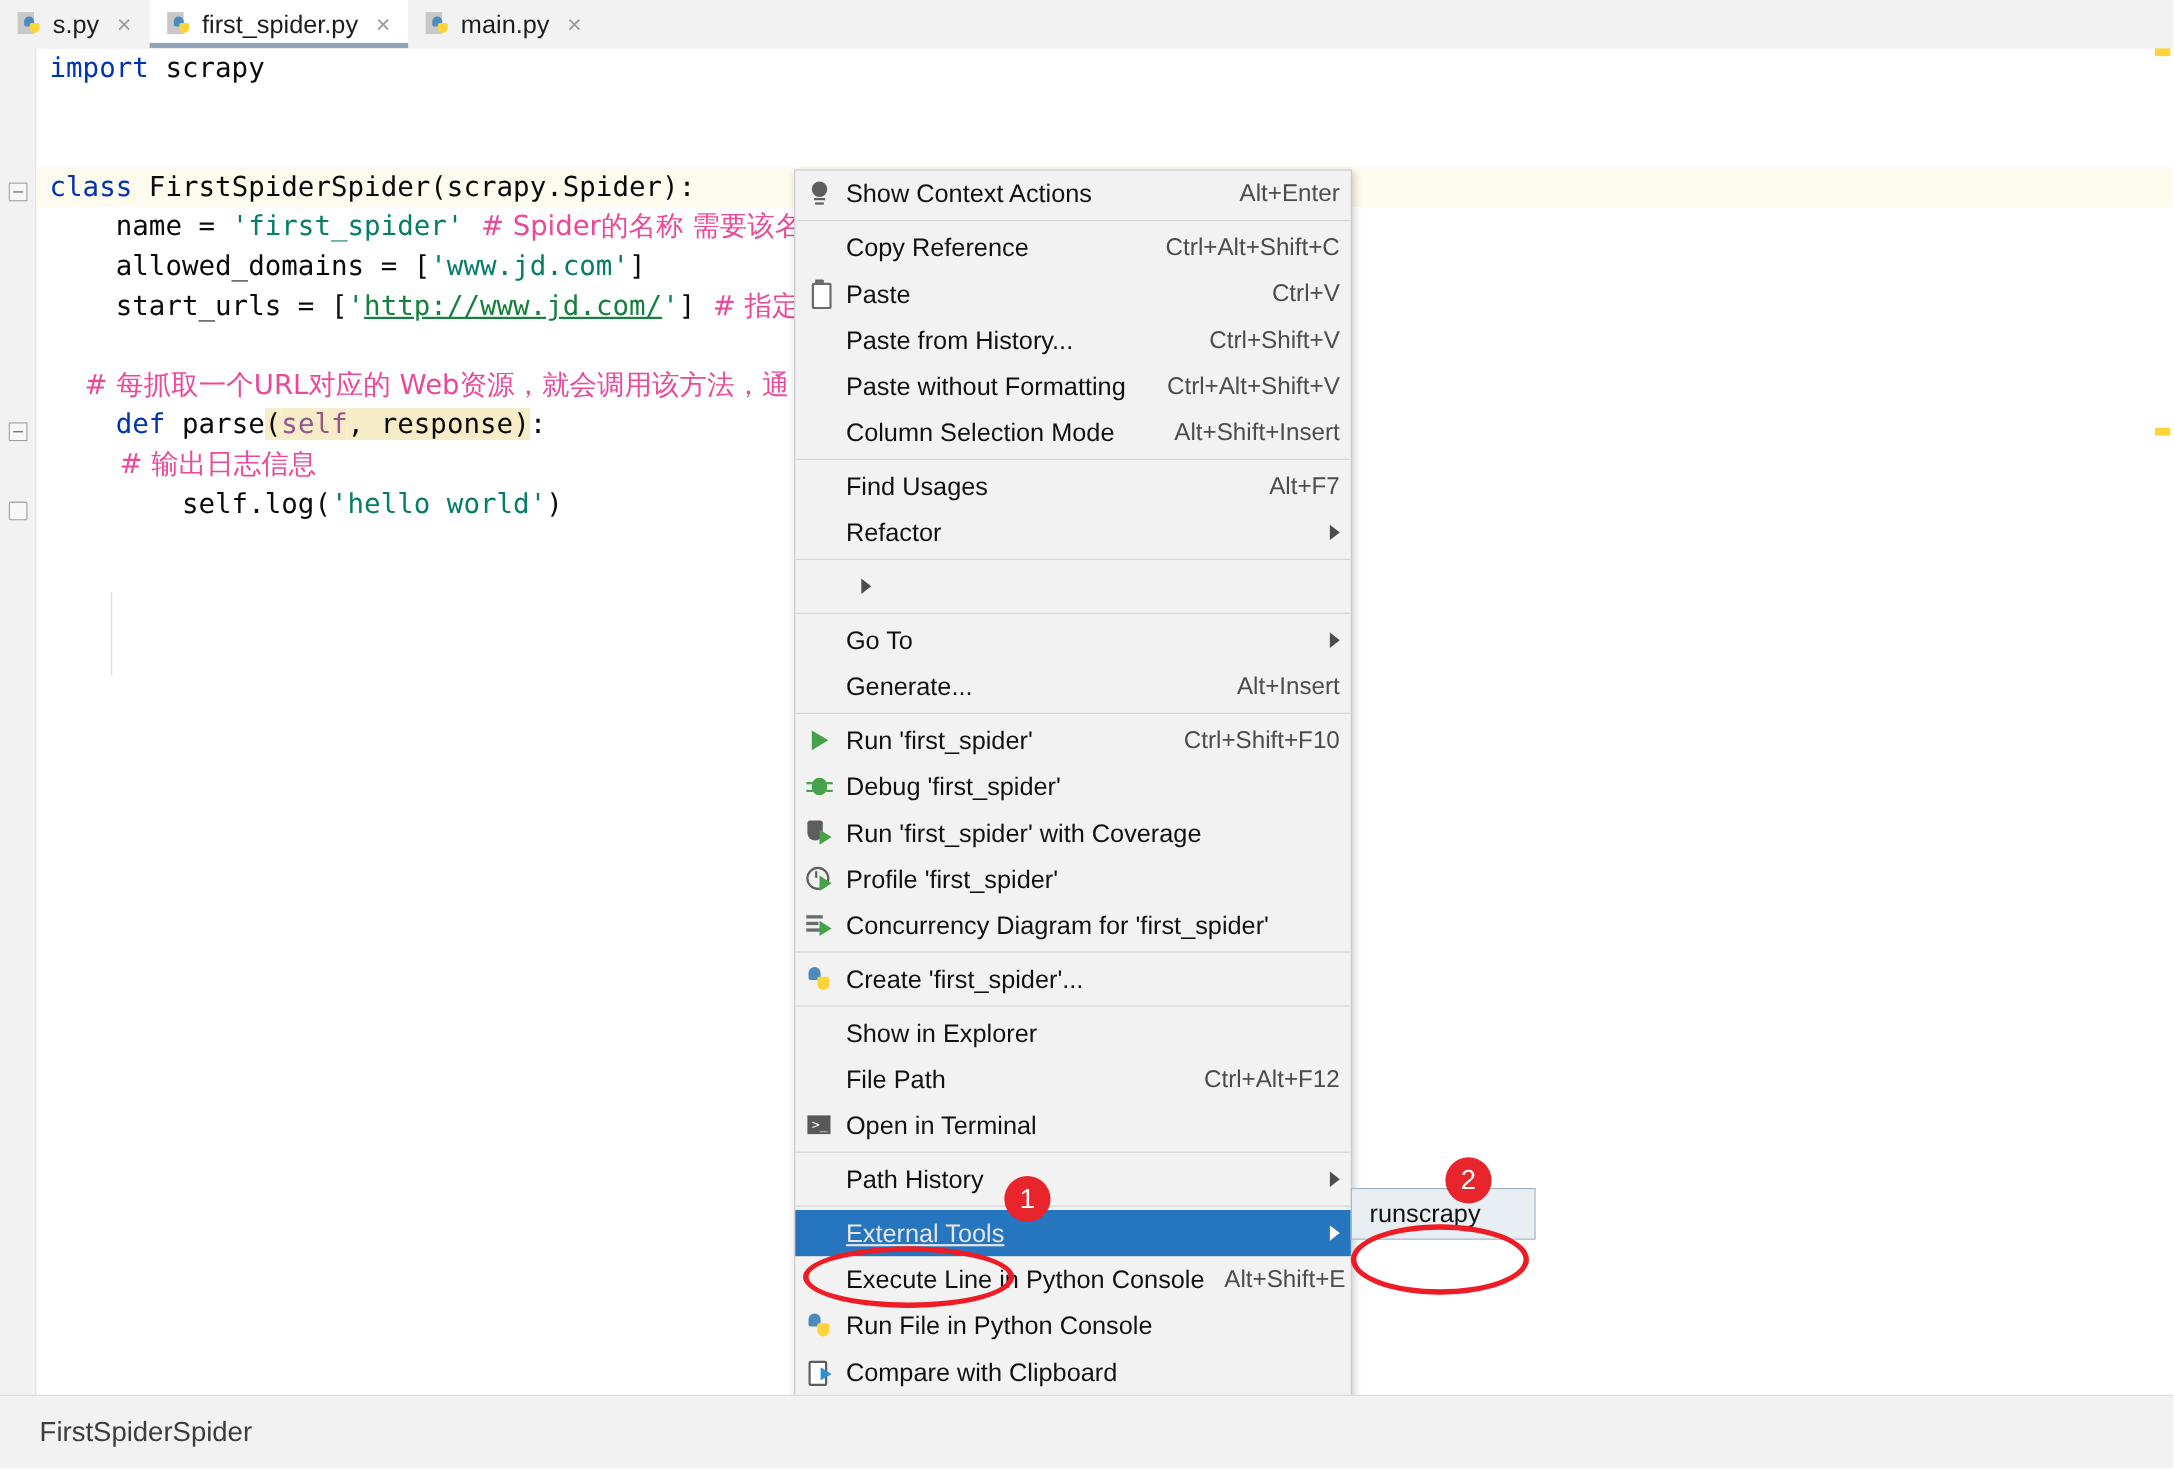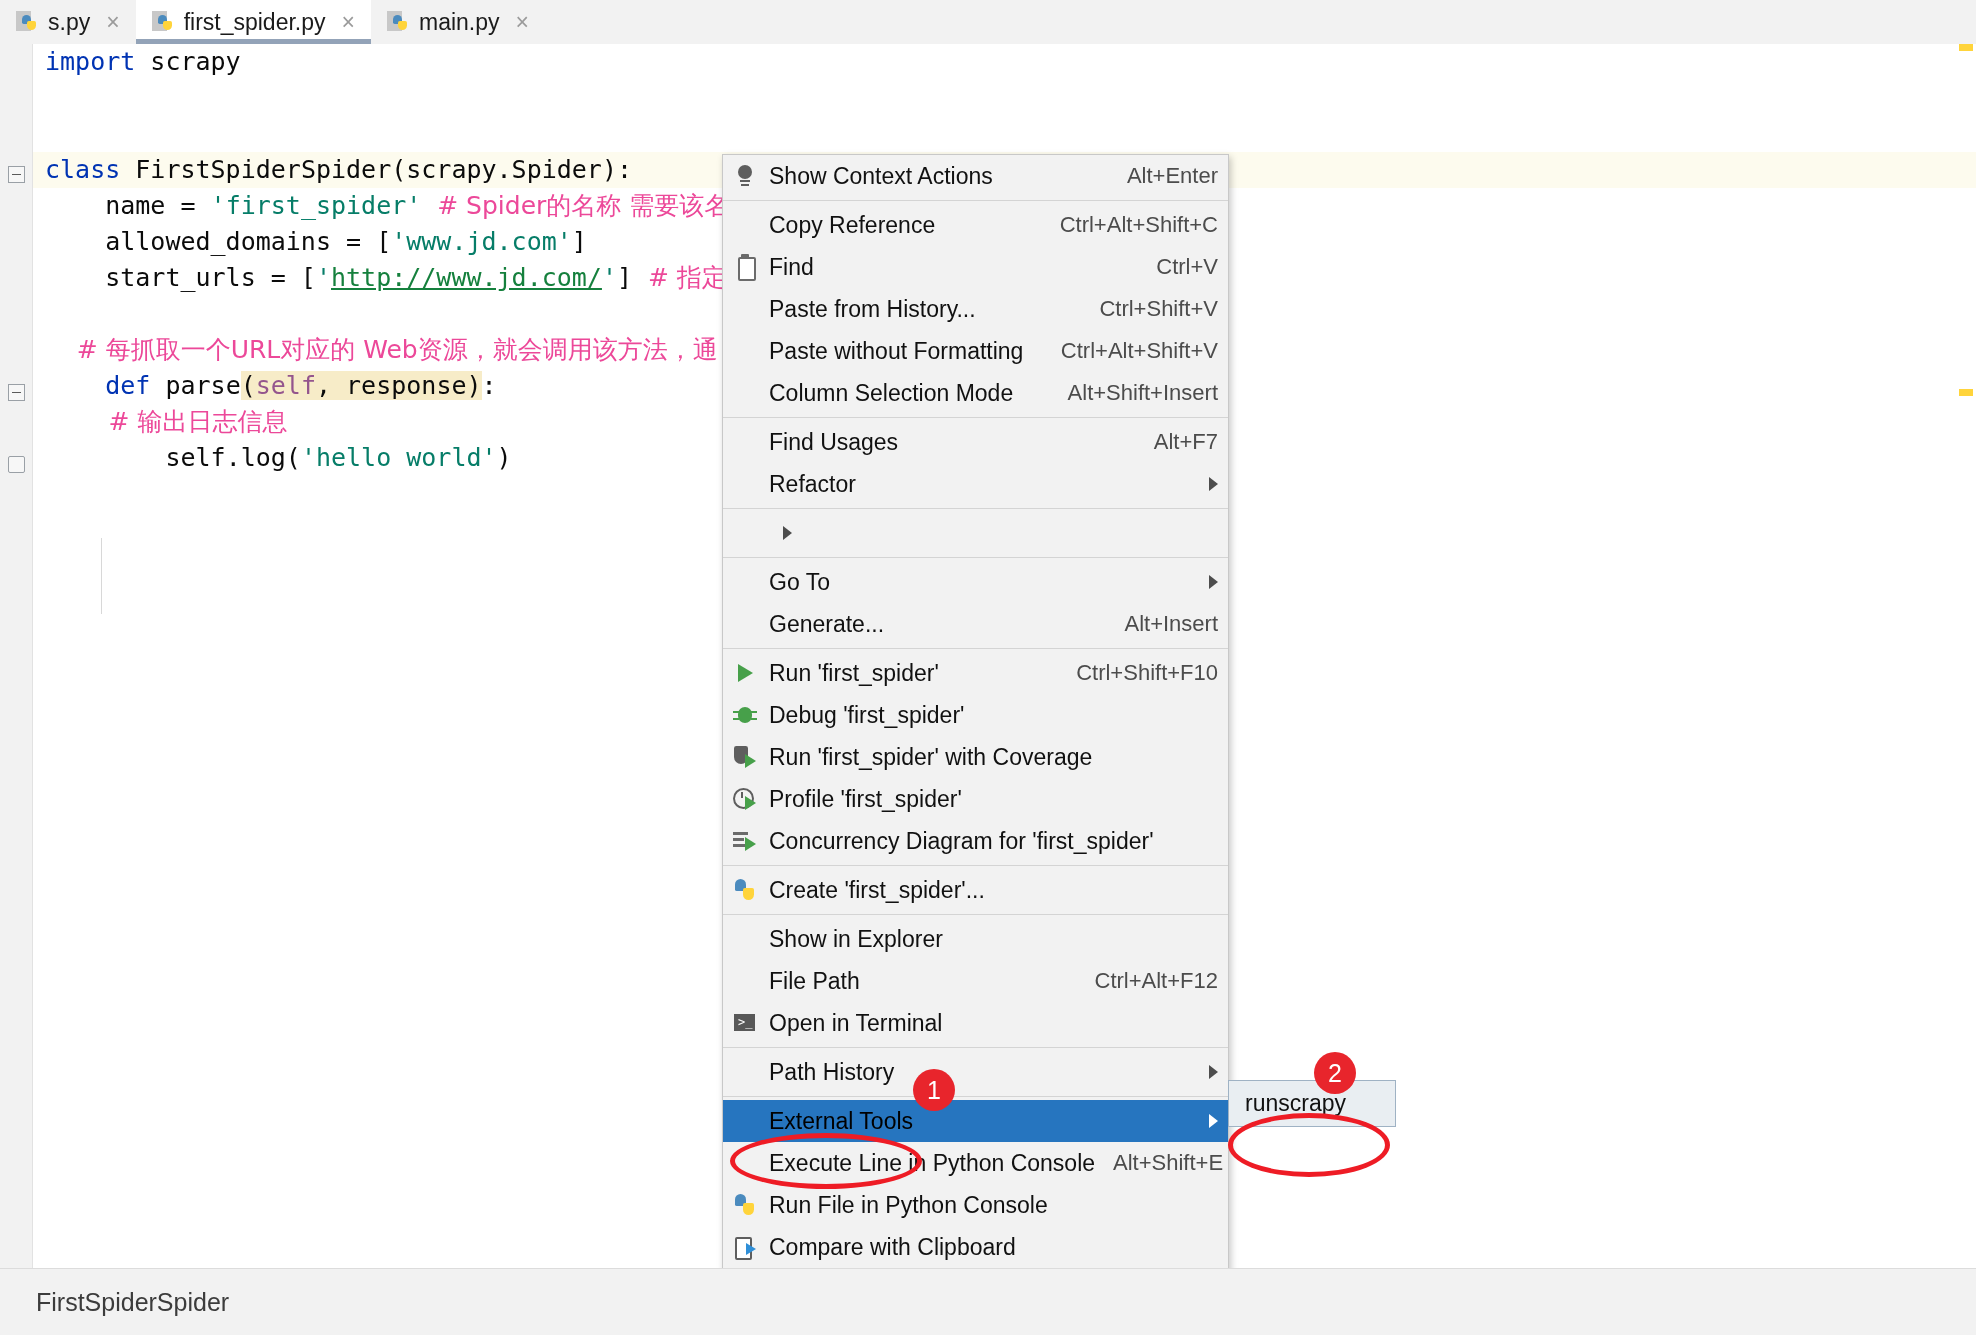--- a/index.html
+++ b/index.html
@@ -87,21 +87,21 @@
   .menu{
     position:absolute; left:722px; top:154px; width:505px;
     background:#f2f2f2; border:1px solid #c8c8c8;
     box-shadow:2px 3px 7px rgba(0,0,0,0.22);
     font-size:23px; color:#111;
   }
   .mi{
     position:relative; display:flex; align-items:center;
     height:42px; padding:0 10px 0 8px;
   }
-  .mi.sel-row{ background:#2675bf; color:#000000; }
+  .mi.sel-row{ background:#2675bf; color:#e5e5e5;text-decoration:underline; }
   .mi .ic{ width:28px; height:28px; flex:none; margin-right:10px; position:relative; }
   .mi .lbl{ flex:1; white-space:nowrap; }
   .mi .sc{ color:#4c4c4c; font-size:22px; white-space:nowrap; padding-left:18px; }
   .mi .arrow{
     width:0; height:0; border-left:9px solid #4d4d4d;
     border-top:7px solid transparent; border-bottom:7px solid transparent;
     margin-left:14px;
   }
   .mi.sel-row .arrow{ border-left-color:#ffffff; }
   .sep{ height:1px; background:#d4d4d4; margin:3px 0; }
@@ -240,21 +240,21 @@
       <div class="mi">
         <span class="ic "></span>
         <span class="lbl">Copy Reference</span>
         <span class="sc">Ctrl+Alt+Shift+C</span>
       </div>
       <div class="mi">
         <span class="ic ic-clip">
           <span class="top"></span>
           <span class="body"></span>
         </span>
-        <span class="lbl">Find</span>
+        <span class="lbl">Paste</span>
         <span class="sc">Ctrl+V</span>
       </div>
       <div class="mi">
         <span class="ic "></span>
         <span class="lbl">Paste from History...</span>
         <span class="sc">Ctrl+Shift+V</span>
       </div>
       <div class="mi">
         <span class="ic "></span>
         <span class="lbl">Paste without Formatting</span>

